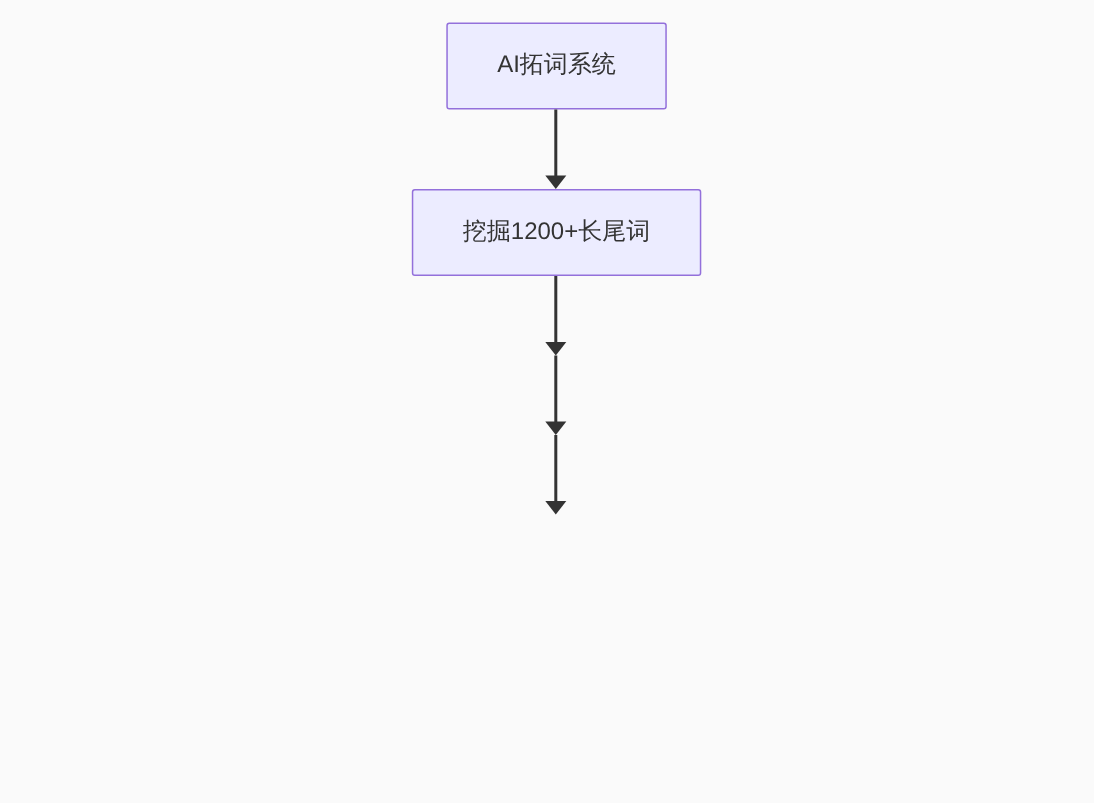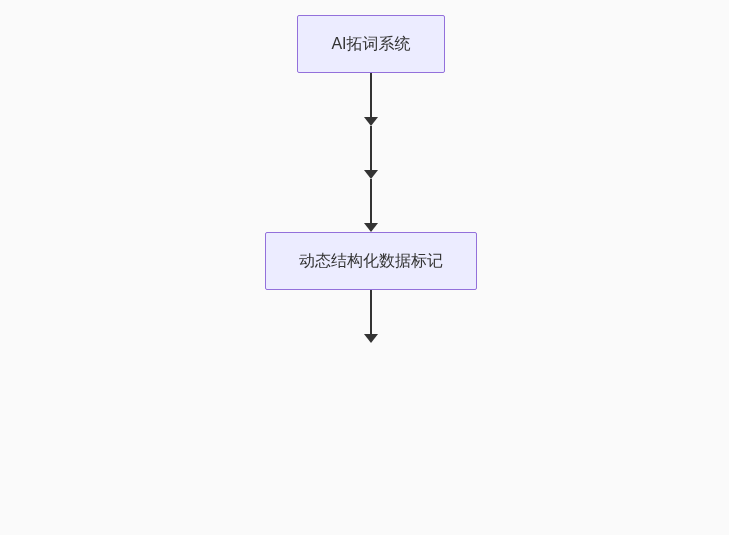--- a/index.html
+++ b/index.html
@@ -69,33 +69,33 @@
 <div class="canvas">
   <div class="flow">
 
     <div class="node">AI拓词系统</div>
 
     <div class="edge">
       <div class="line"></div>
       <div class="head"></div>
     </div>
 
+    <div class="node">挖掘1200+长尾词</div>
 
     <div class="edge">
       <div class="line"></div>
       <div class="head"></div>
     </div>
 
 
     <div class="edge">
       <div class="line"></div>
       <div class="head"></div>
     </div>
 
-    <div class="node">动态结构化数据标记</div>
 
     <div class="edge">
       <div class="line"></div>
       <div class="head"></div>
     </div>
 
 
   </div>
 </div>
 

